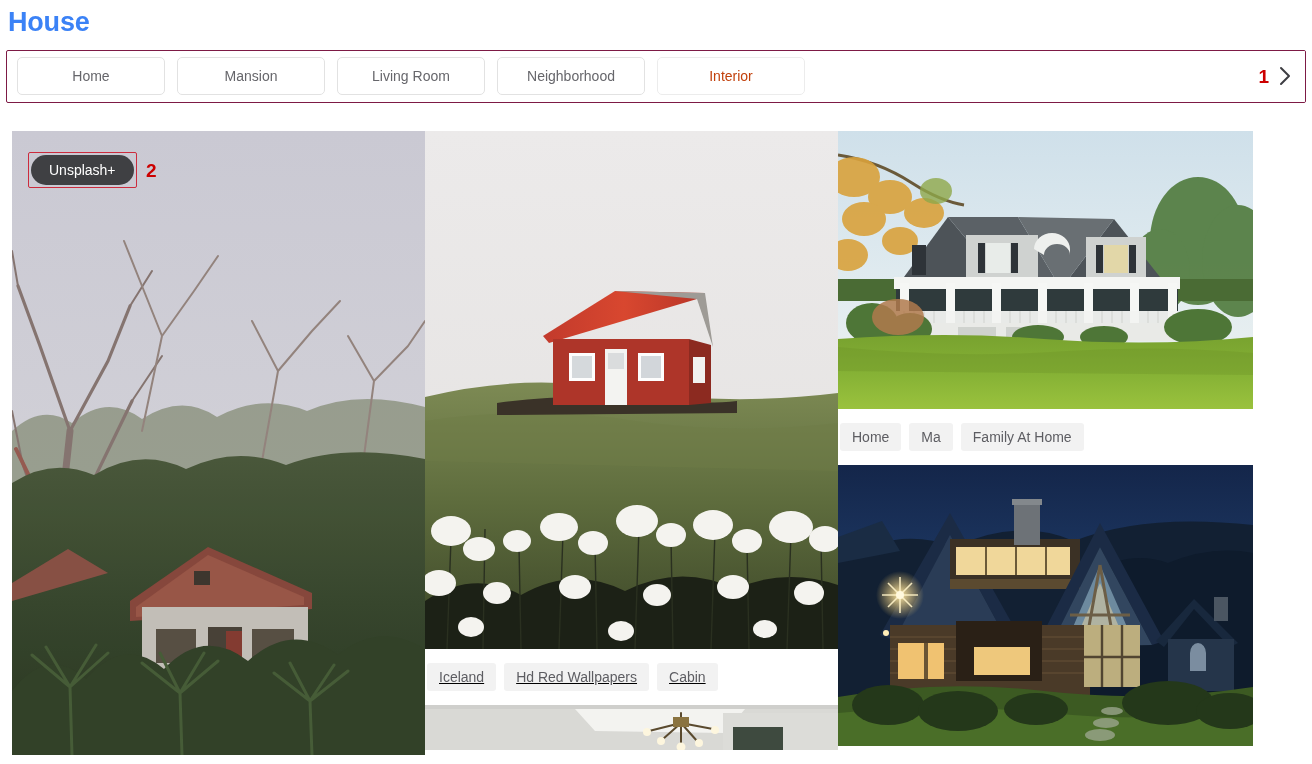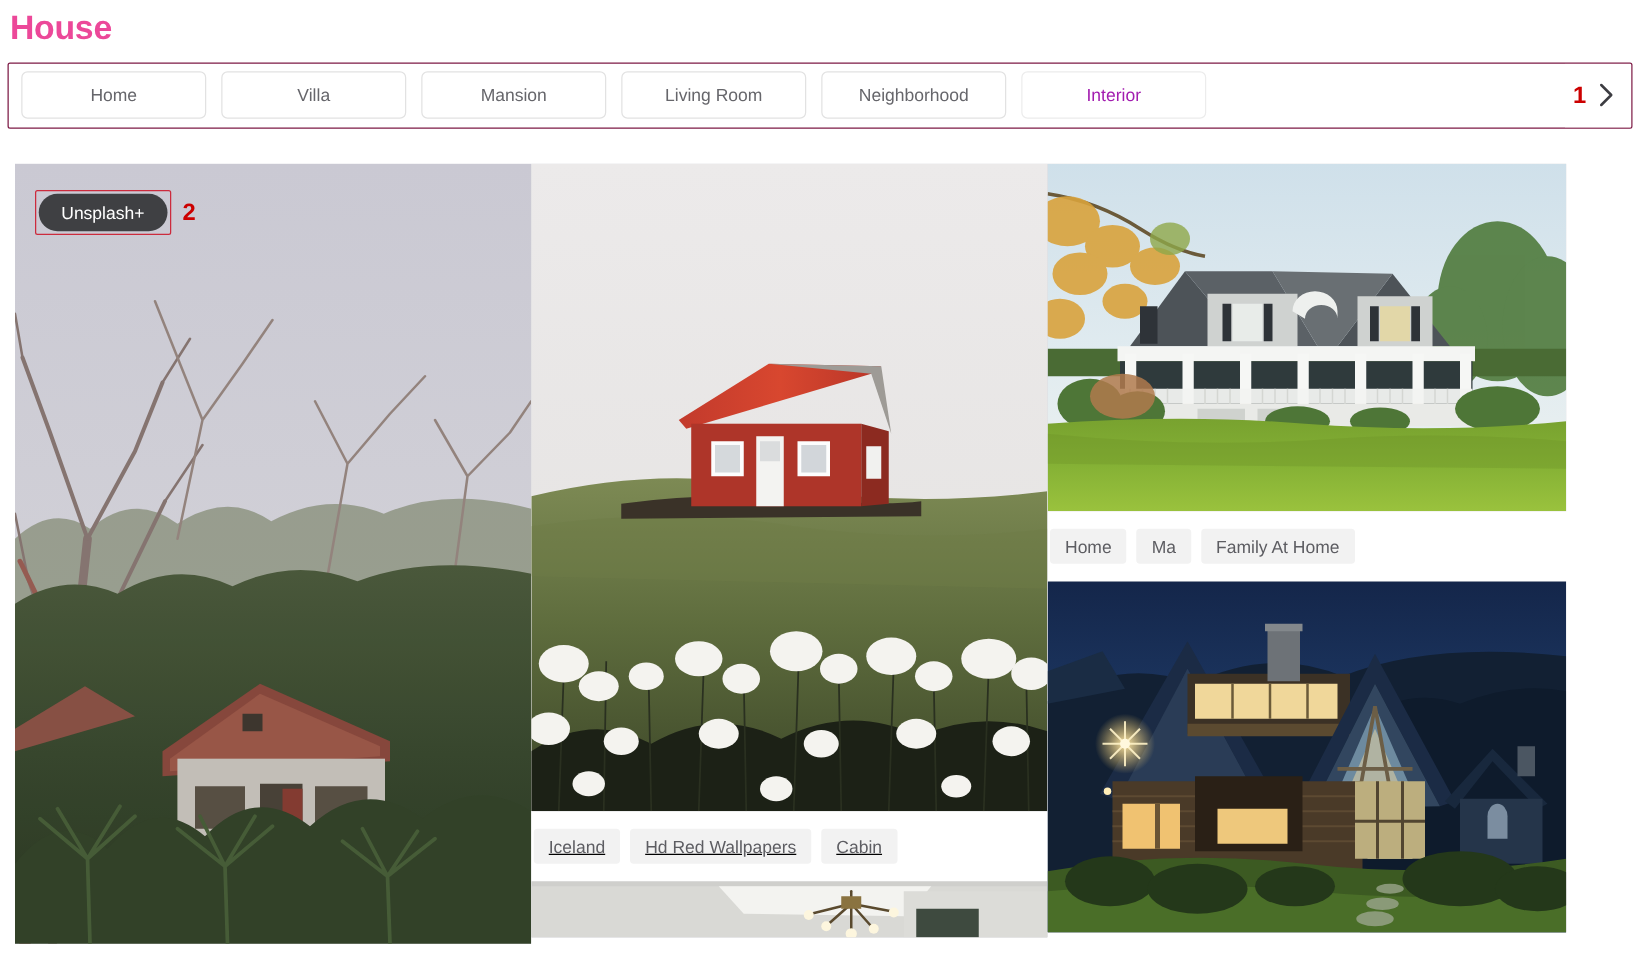--- a/index.html
+++ b/index.html
@@ -9,21 +9,21 @@
     height: 764px;
     overflow: hidden;
     background: #ffffff;
     font-family: "Liberation Sans", sans-serif;
     -webkit-font-smoothing: antialiased;
   }
 
   #page-title {
     font-size: 27px;
     font-weight: bold;
-    color: #ec4899;
+    color: #3b82f6;
     letter-spacing: -0.2px;
     padding: 6px 0 0 8px;
     line-height: 1.25;
   }
 
   
   #tag-bar-wrap {
     margin: 10px 6px 0 6px;
     border: 1.6px solid #7d1a45;
     border-radius: 2px;
@@ -50,21 +50,21 @@
     border-radius: 5px;
     background: #ffffff;
     color: #66666b;
     font-size: 14px;
     display: flex;
     align-items: center;
     justify-content: center;
     white-space: nowrap;
     cursor: pointer;
   }
-  .tag-chip.faded { color: #a21caf; border-color: #ececec; }
+  .tag-chip.faded { color: #c2410c; border-color: #ececec; }
 
   #tag-bar-right {
     flex: 0 0 auto;
     display: flex;
     align-items: center;
     gap: 8px;
     padding: 0 12px 0 6px;
     height: 100%;
     background: #ffffff;
     position: relative;
@@ -157,21 +157,20 @@
   .art { position: absolute; inset: 0; width: 100%; height: 100%; display: block; }
 </style>
 </head>
 <body>
 
 <div id="page-title">House</div>
 
 <div id="tag-bar-wrap">
   <div id="tag-bar">
     <div class="tag-chip">Home</div>
-    <div class="tag-chip">Villa</div>
     <div class="tag-chip">Mansion</div>
     <div class="tag-chip">Living Room</div>
     <div class="tag-chip">Neighborhood</div>
     <div class="tag-chip faded">Interior</div>
   </div>
   <div id="tag-bar-right">
     <span id="marker-1">1</span>
     <span id="next-arrow">
       <svg width="16" height="22" viewBox="0 0 16 22" aria-hidden="true">
         <path d="M4 3 L12 11 L4 19" fill="none" stroke="#3d3d42" stroke-width="2" stroke-linecap="round" stroke-linejoin="round"></path>

